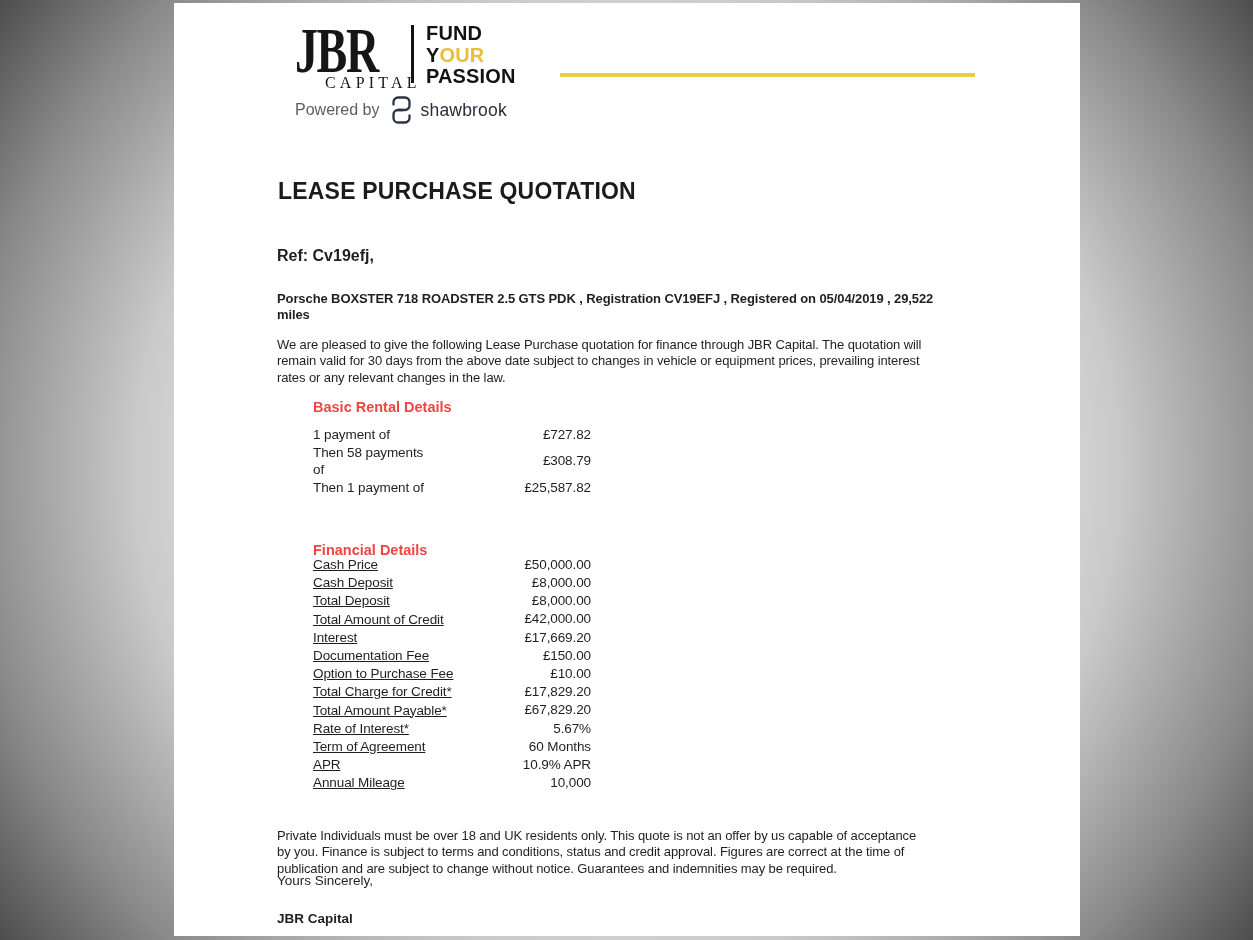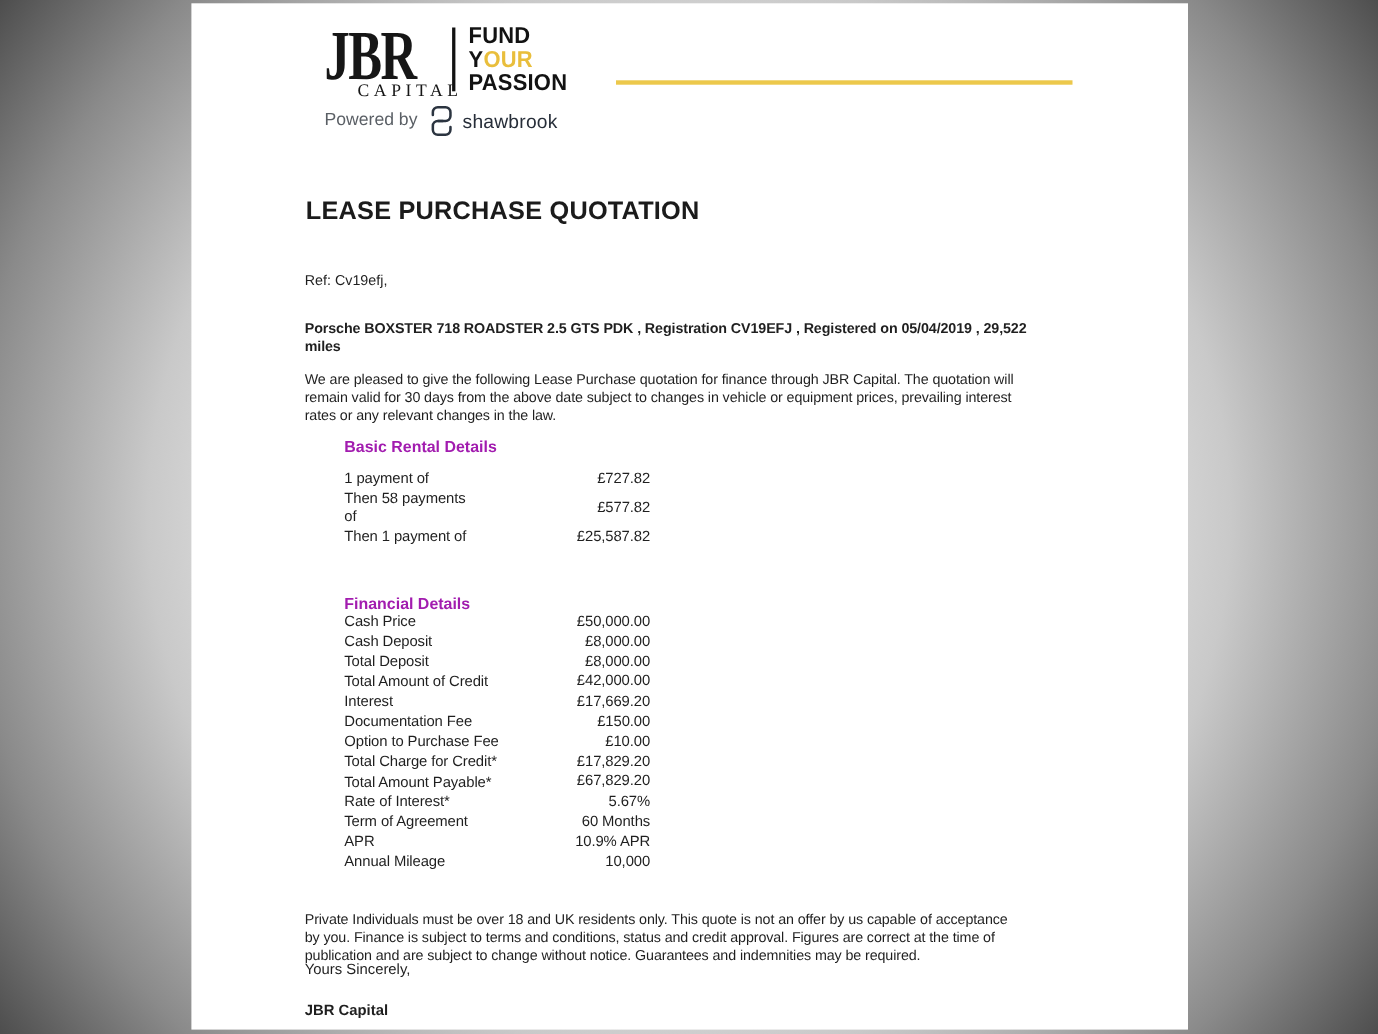--- a/index.html
+++ b/index.html
@@ -36,36 +36,36 @@
   .fyp .our{color:#E9BE3C;}
   .accent-line{left:386px;top:70px;width:415px;height:4px;background:#ECC84B;}
 
   .powered-row{left:121px;top:92px;display:flex;align-items:center;justify-content:flex-end;}
   .powered-text{font-size:16px;color:#5a5f65;}
   .shawbrook-glyph{margin:0 7px 0 9px;display:block;}
   .shawbrook-text{font-size:17.5px;font-weight:500;color:#272e39;letter-spacing:.2px;}
 
   
   .doc-title{left:104px;top:175px;font-size:23px;font-weight:700;letter-spacing:.2px;color:#1b1b1b;}
-  .ref-line{left:103px;top:244px;font-size:13px;}
+  .ref-line{left:103px;top:244px;font-size:16px;font-weight:bold;}
   .para{font-size:13px;line-height:16.3px;letter-spacing:-0.1px;white-space:pre-line;margin-top:12px;}
   .vehicle{left:103px;top:276px;font-weight:700;}
   .intro{left:103px;top:322px;}
-  .section-heading{font-size:14.5px;font-weight:700;color:#a21caf;}
+  .section-heading{font-size:14.5px;font-weight:700;color:#ef4444;}
   .basic-heading{left:139px;top:396px;}
   .fin-heading{left:139px;top:524px;margin-top:15px;}
 
   .qtable{width:278px;font-size:13.5px;letter-spacing:-0.1px;}
   .basic-table{left:139px;top:424px;}
   .fin-table{left:139px;top:553px;}
   .qrow{display:flex;align-items:center;}
   .basic-table .qrow{margin-bottom:1.5px;}
   .basic-table .qlabel{flex:0 0 118px;line-height:16.5px;}
   .fin-table .qrow{height:18.2px;}
-  .fin-table .qlabel{flex:0 0 190px;line-height:18.2px;}
+  .fin-table .qlabel{flex:0 0 190px;line-height:18.2px;text-decoration:underline;}
   .qvalue{flex:1;text-align:right;line-height:16.5px;}
 
   .footer-para{left:103px;top:813px;}
   .signoff{left:103px;top:870px;font-size:13.5px;}
   .signature{left:103px;top:908px;font-size:13.5px;font-weight:700;}
 </style>
 </head>
 <body>
 
 <div class="page">
@@ -105,21 +105,21 @@
 rates or any relevant changes in the law.</div>
 
   <div class="abs section-heading basic-heading">Basic Rental Details</div>
   <div class="abs qtable basic-table">
     <div class="qrow">
       <div class="qlabel">1 payment of</div>
       <div class="qvalue">£727.82</div>
     </div>
     <div class="qrow">
       <div class="qlabel">Then 58 payments of</div>
-      <div class="qvalue">£577.82</div>
+      <div class="qvalue">£308.79</div>
     </div>
     <div class="qrow">
       <div class="qlabel">Then 1 payment of</div>
       <div class="qvalue">£25,587.82</div>
     </div>
   </div>
 
   <div class="abs section-heading fin-heading">Financial Details</div>
   <div class="abs qtable fin-table">
     <div class="qrow">

